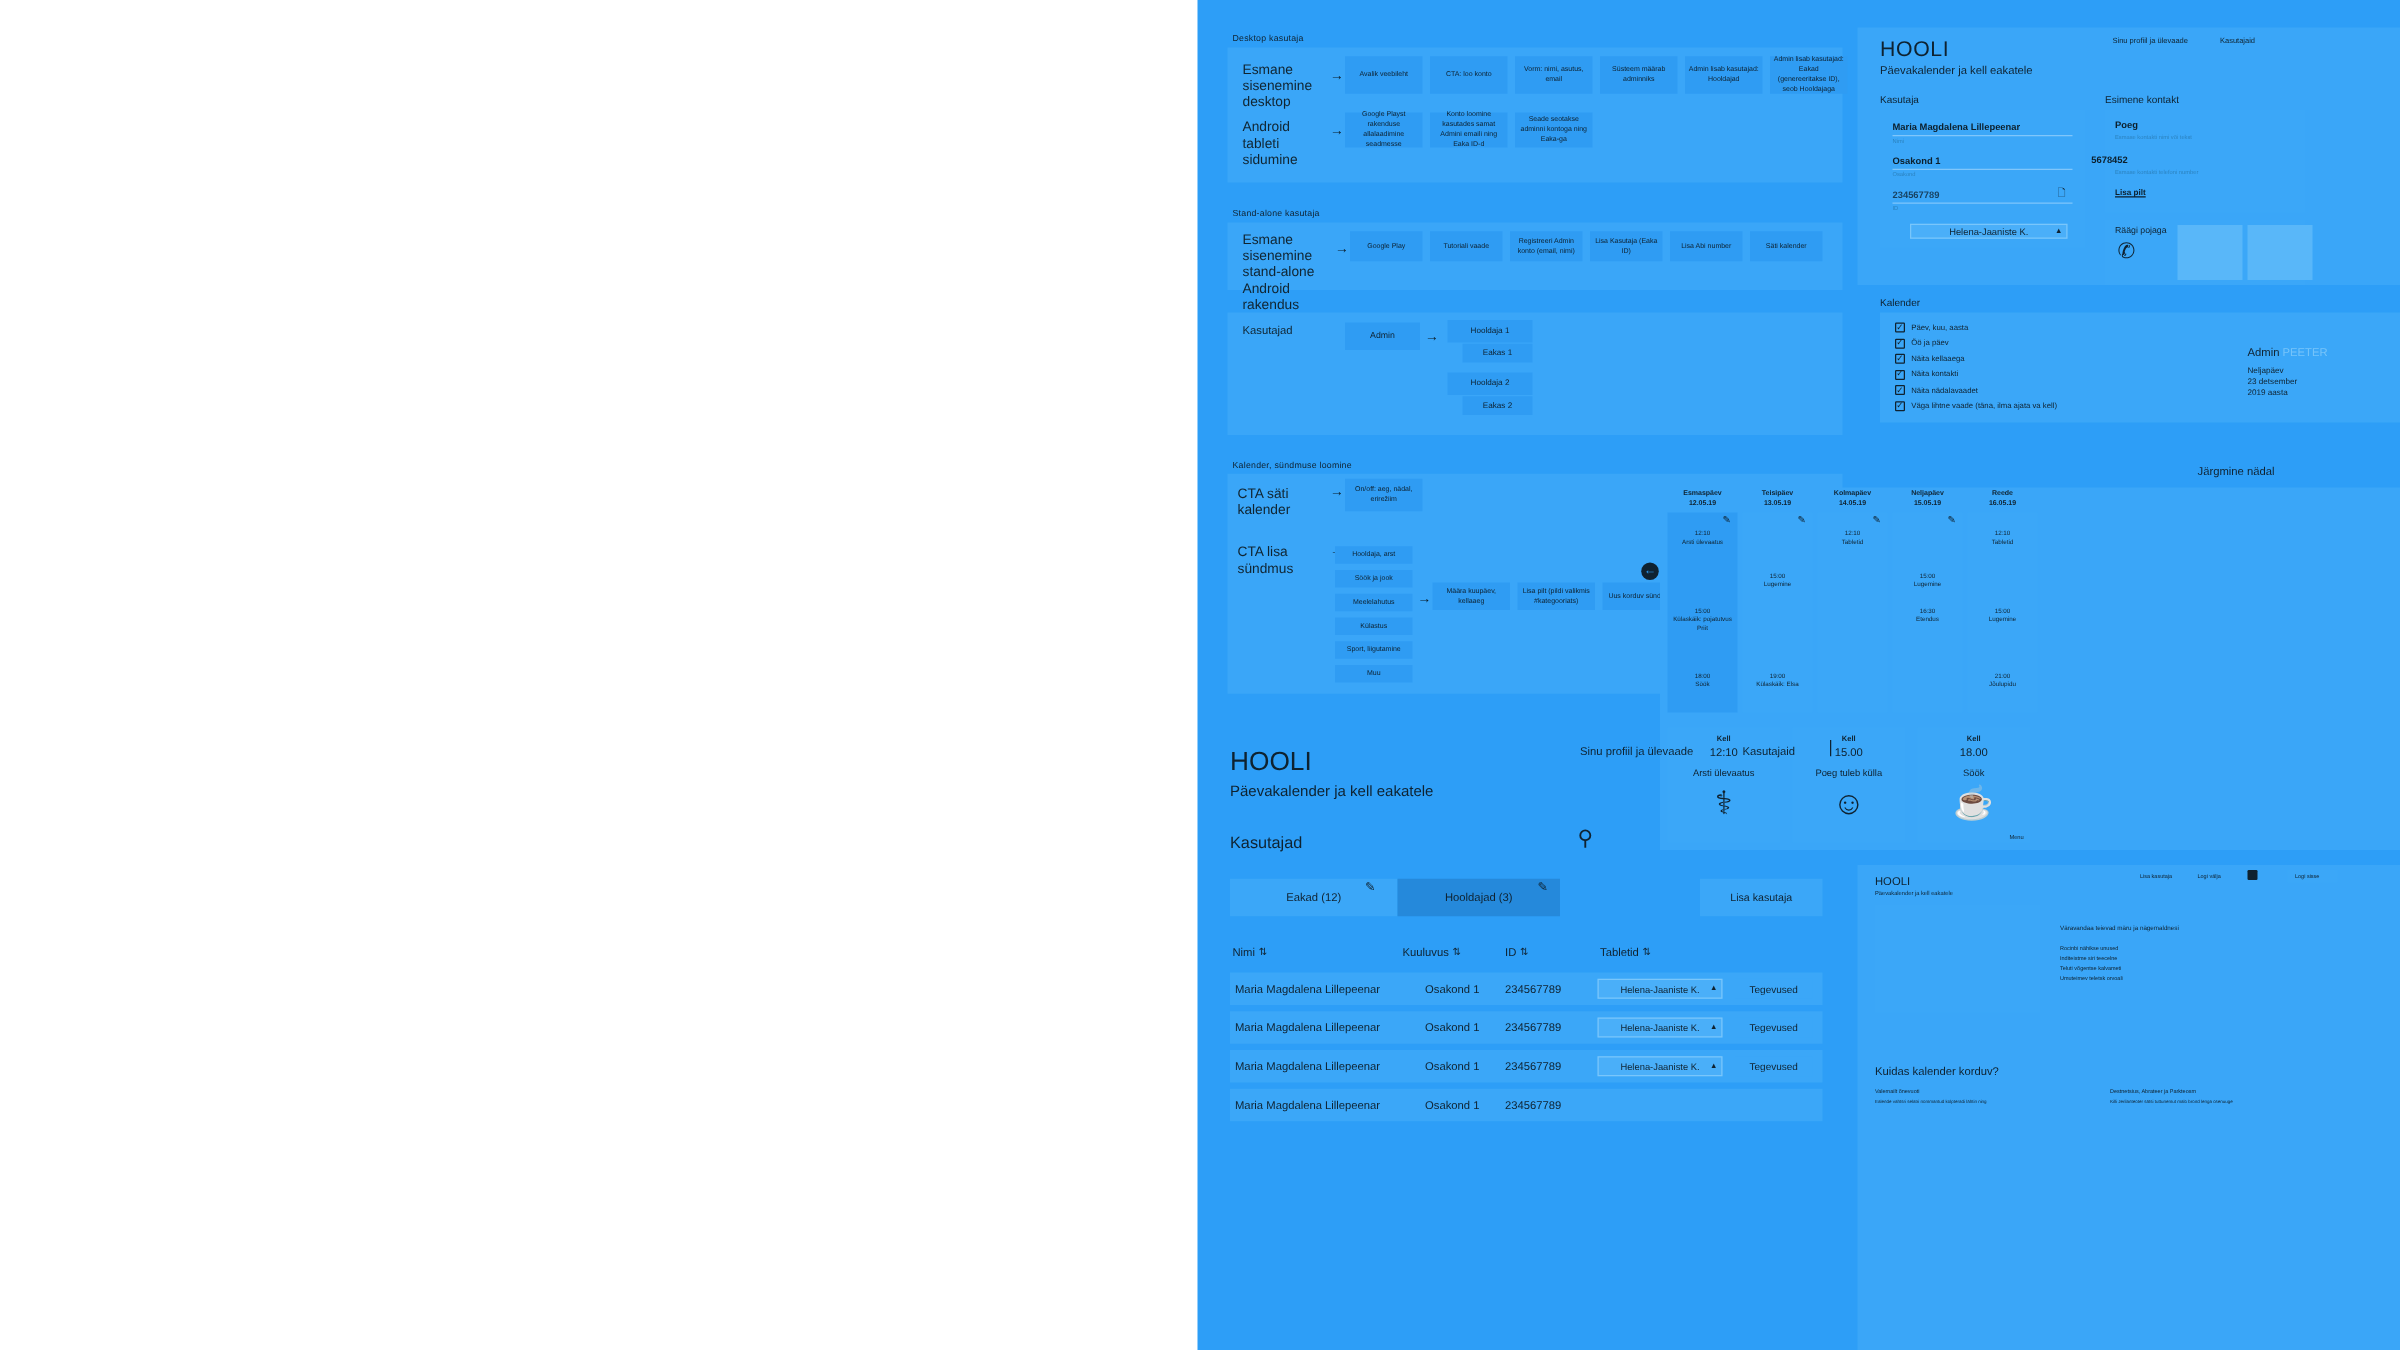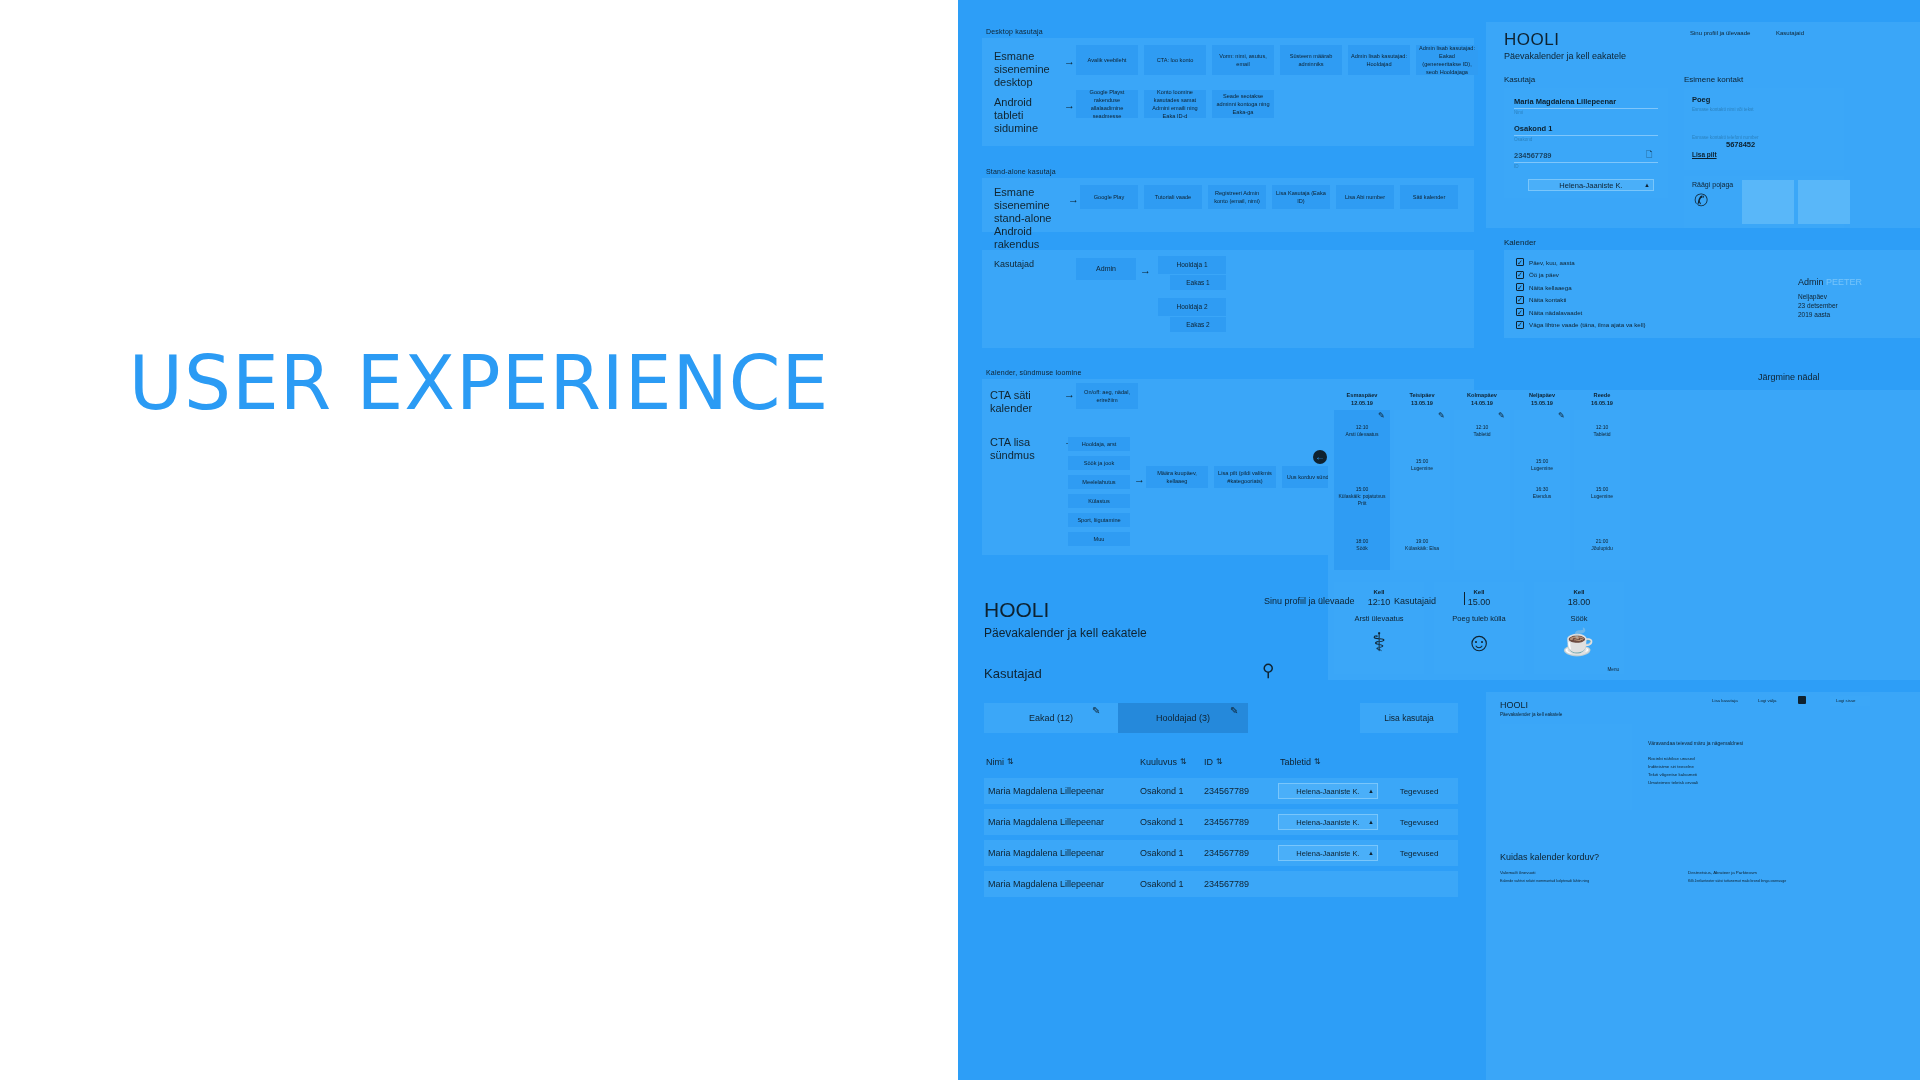--- a/index.html
+++ b/index.html
@@ -128,21 +128,20 @@
   .search-ic { position:absolute; font-size:17px; color:#0f2230; line-height:1; }
   .copy-ic { position:absolute; font-size:8px; color:#0f2230; line-height:1; }
   .photo { position:absolute; background:#59b7f9; }
 </style>
 </head>
 <body>
 
 <div class="page">
 
   <div class="left-pane">
-    <div class="slide-title">USER EXPERIENCE</div>
   </div>
 
   <div class="board">
 
     <div class="panel-label" style="left:28px; top:28px;">Desktop kasutaja</div>
     <div class="panel" style="left:24px; top:38px; width:492px; height:108px;"></div>
     <div class="flow-row-label" style="left:36px; top:50px; width:66px;">Esmane sisenemine desktop</div>
     <div class="flow-arrow" style="left:106px; top:56px;">→</div>
     <div class="node" style="left:118px; top:45px; width:62px; height:30px;">Avalik veebileht</div>
     <div class="node" style="left:186px; top:45px; width:62px; height:30px;">CTA:
@@ -219,21 +218,21 @@
     <div class="field-lbl" style="position:absolute; left:556px; top:164px;">ID</div>
     <div class="sel" style="left:570px; top:179px; width:126px; height:12px;">
       <span>Helena-Jaaniste K.</span>
       <span class="cap">▲</span>
     </div>
 
     <div class="sec-title" style="position:absolute; left:726px; top:75px;">Esimene kontakt</div>
     <div class="card" style="left:726px; top:88px; width:160px; height:82px;"></div>
     <div class="field-val" style="position:absolute; left:734px; top:95px;">Poeg</div>
     <div class="field-lbl" style="position:absolute; left:734px; top:107px;">Esmase kontakti nimi või tekst</div>
-    <div class="field-val" style="position:absolute; left:768px; top:123px;margin-top:17px;">5678452</div>
+    <div class="field-val" style="position:absolute; left:715px; top:123px;">5678452</div>
     <div class="field-lbl" style="position:absolute; left:734px; top:135px;">Esmase kontakti telefoni number</div>
     <div class="link-u" style="position:absolute; left:734px; top:151px;">Lisa pilt</div>
 
     <div class="card" style="left:726px; top:176px; width:160px; height:52px;"></div>
     <div style="position:absolute; left:734px; top:181px; font-size:7px; color:#0f2230;">Räägi pojaga</div>
     <div style="position:absolute; left:736px; top:192px; font-size:17px; color:#0f2230; line-height:1;">✆</div>
     <div class="photo" style="left:784px; top:180px; width:52px; height:44px;"></div>
     <div class="photo" style="left:840px; top:180px; width:52px; height:44px;"></div>
 
     <div class="sec-title" style="position:absolute; left:546px; top:238px;">Kalender</div>
@@ -396,21 +395,21 @@
     </div>
     <div class="pencil" style="left:272px; top:706px;">✎</div>
     <div class="btn-primary" style="left:402px; top:703px; width:98px; height:30px;">
       <span>Lisa kasutaja</span>
     </div>
 
     <div class="th" style="left:28px; top:757px;">
       <span>Nimi</span>
       <span class="sortic">⇅</span>
     </div>
-    <div class="th" style="left:182px; top:757px;align-items:center;">
+    <div class="th" style="left:164px; top:757px;align-items:center;">
       <span>Kuuluvus</span>
       <span class="sortic">⇅</span>
     </div>
     <div class="th" style="left:246px; top:757px;">
       <span>ID</span>
       <span class="sortic">⇅</span>
     </div>
     <div class="th" style="left:322px; top:757px;">
       <span>Tabletid</span>
       <span class="sortic">⇅</span>

